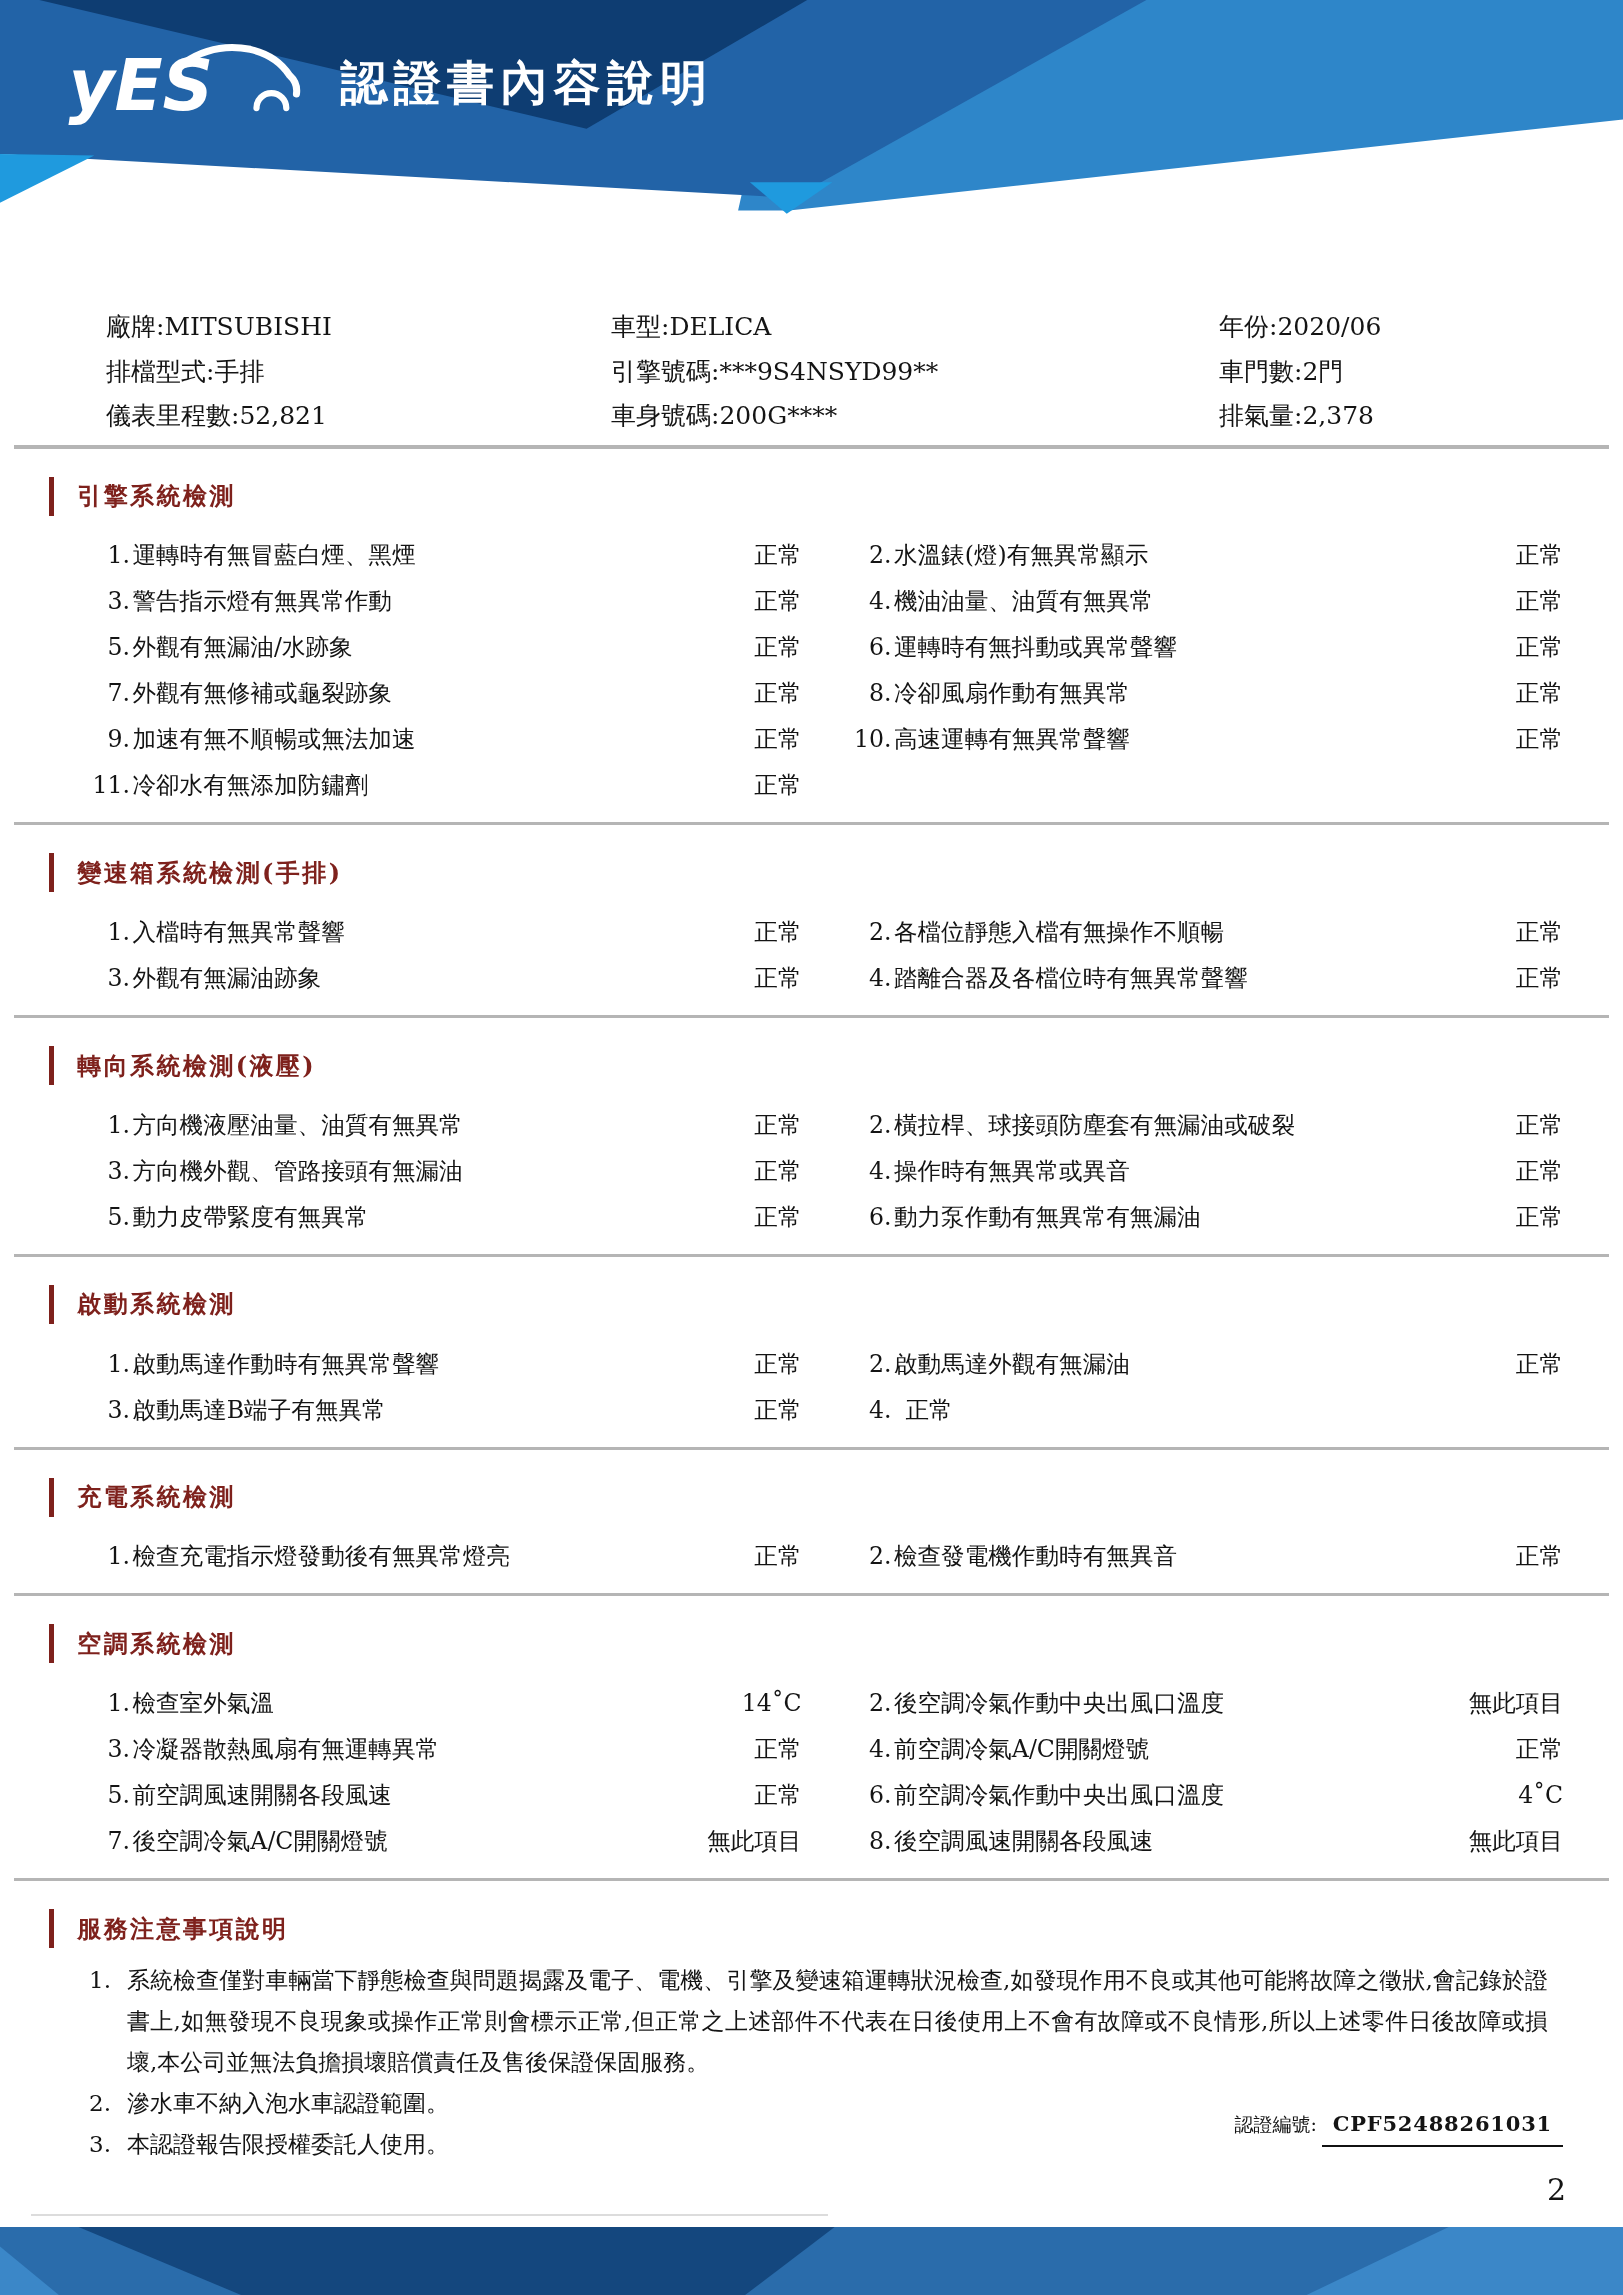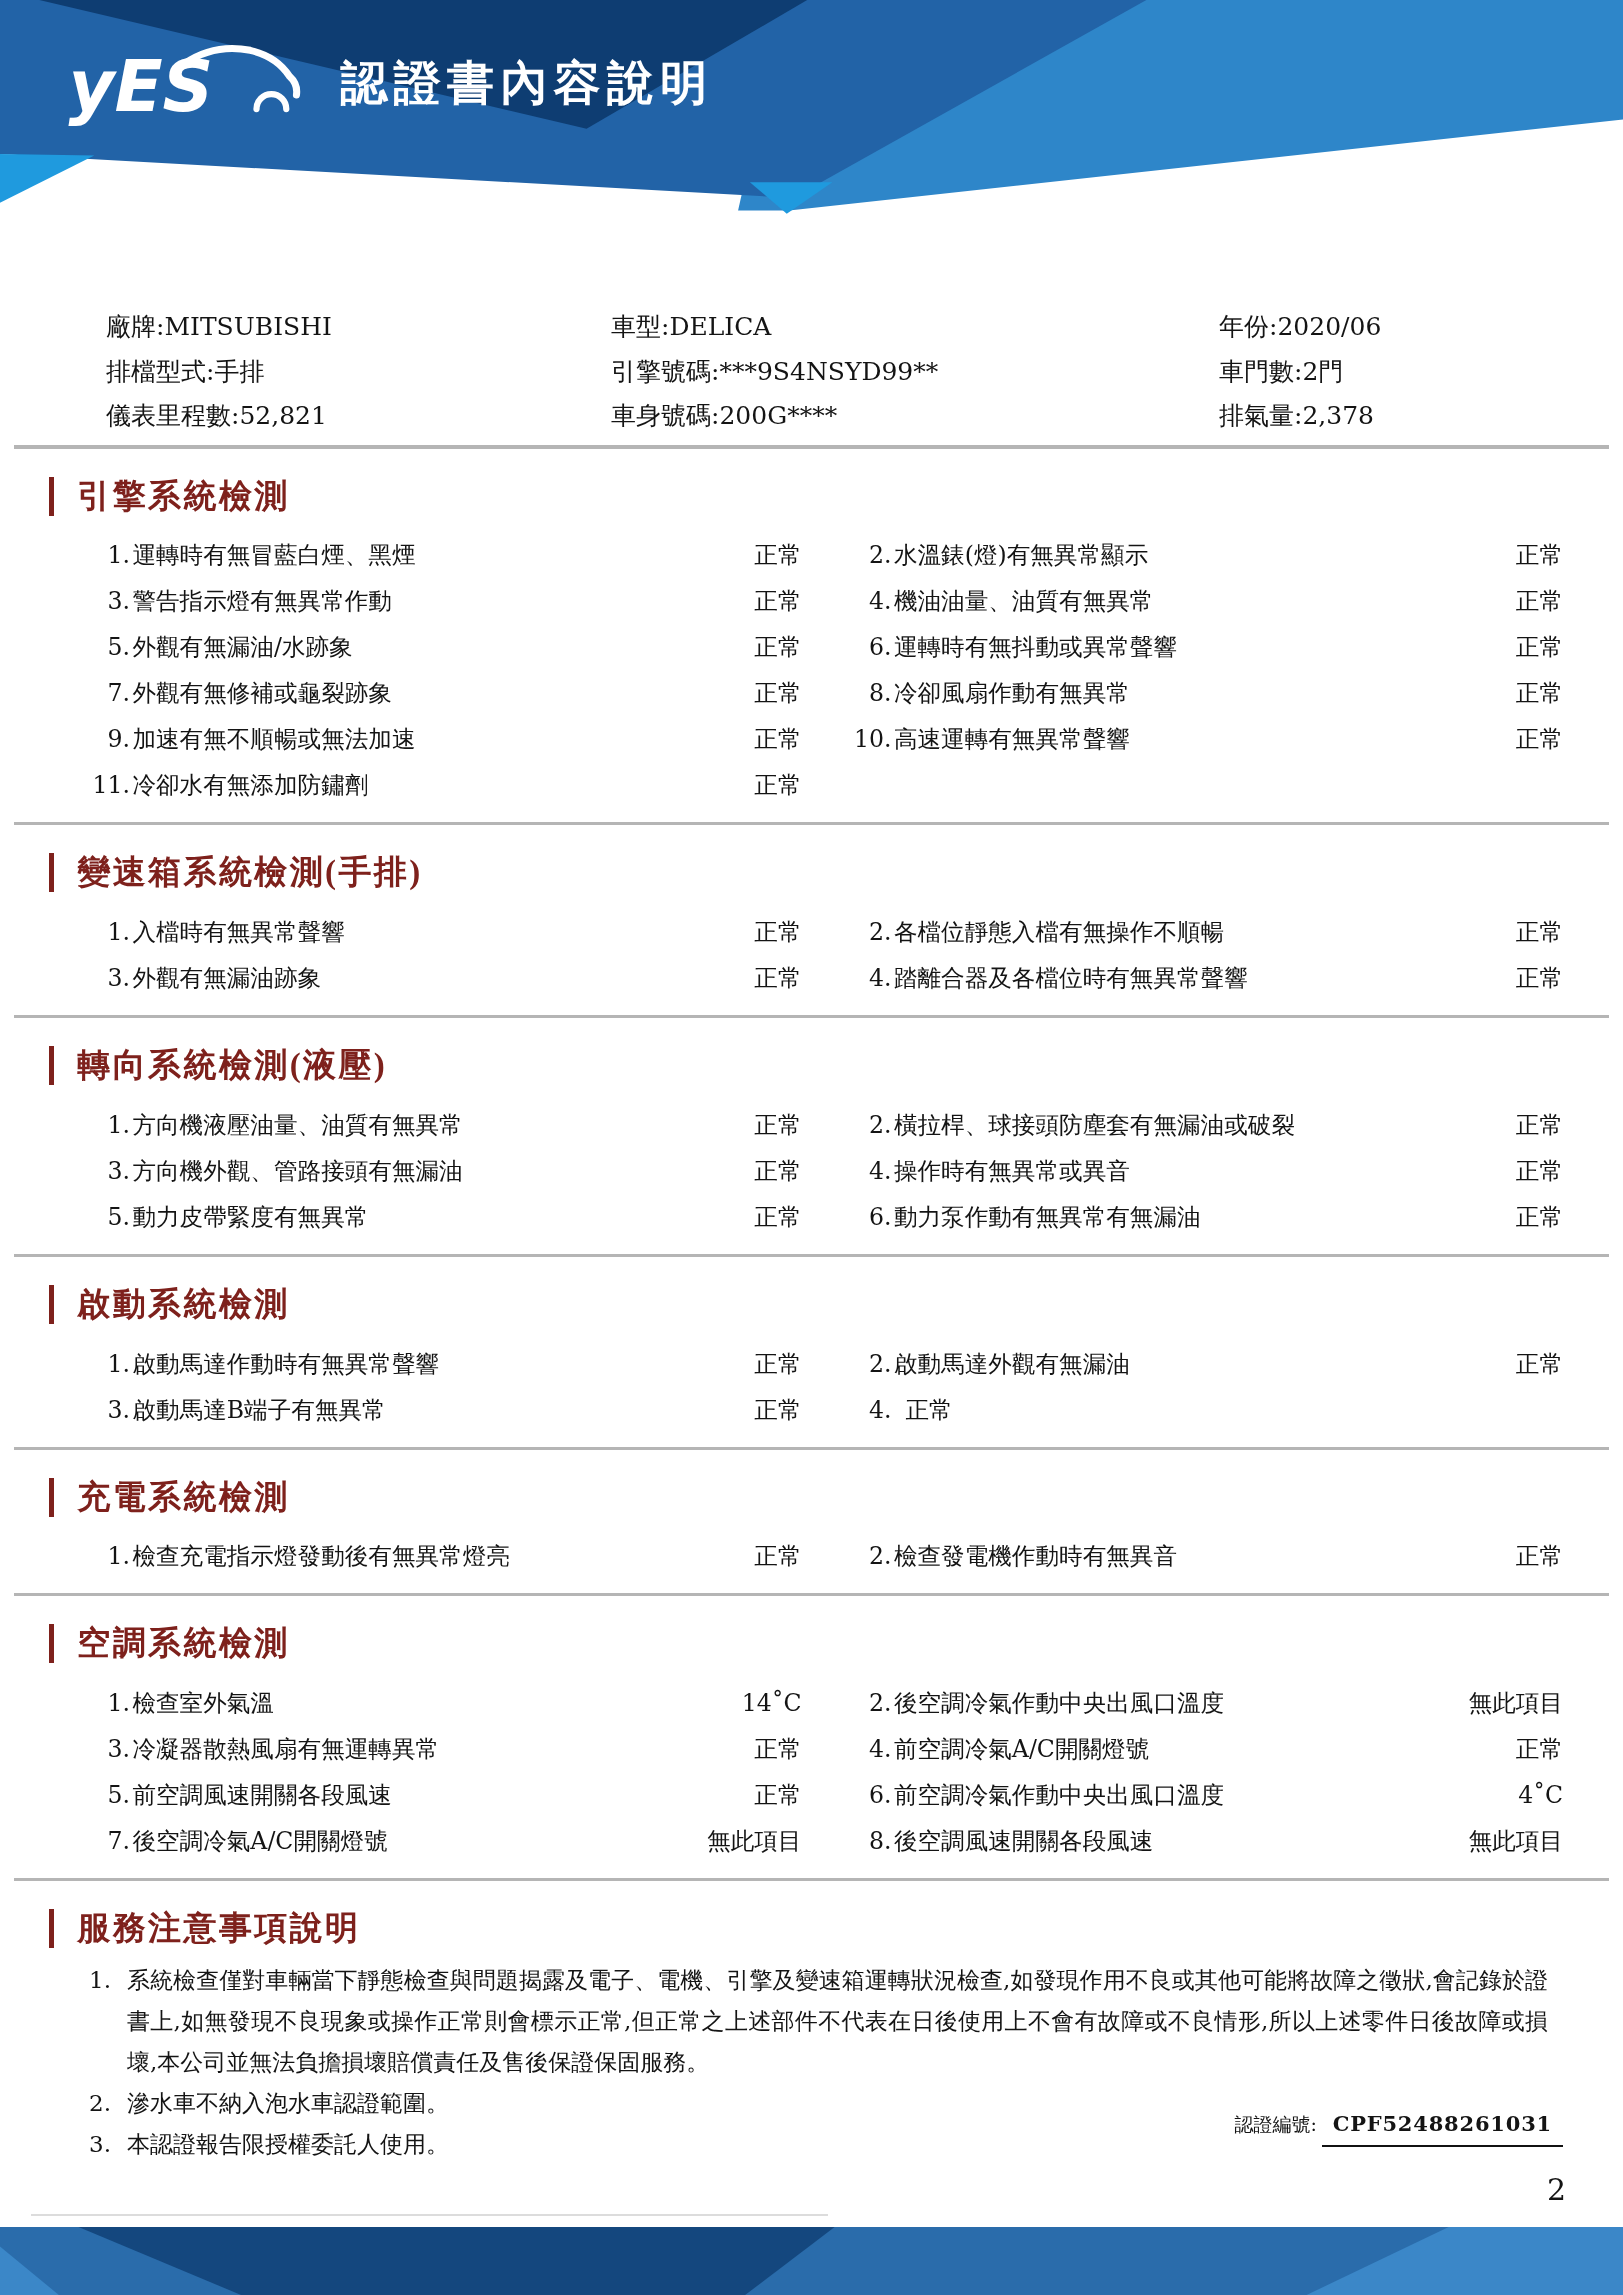--- a/index.html
+++ b/index.html
@@ -2,39 +2,39 @@
 <html style="--maroon: #7e211c; --text: #141414; --rule-grey: #b5b5b5; --header-navy: #0e3d72; --header-medium: #2263a7; --header-light: #2e86c9; --header-accent: #1f9ade; --footer-base: #2a6cab; --footer-dark: #14477e; --footer-light: #3b87c8;font-size:12.6px"><head>
 <meta charset="utf-8">
 <style>
   html,body{margin:0;padding:0;background:#ffffff;}
   .page{
     position:relative;width:1623px;height:2295px;background:#fff;overflow:hidden;
     font-family:"DejaVu Serif","Liberation Serif",serif;color:var(--text,#141414);
   }
   
   .header-bg{position:absolute;top:0;left:0;width:1623px;height:216px;display:block;}
-  .header-content{position:absolute;top:36px;left:68px;display:flex;align-items:center;gap:20.4px;color:#fff;}
+  .header-content{position:absolute;top:36px;left:68px;display:flex;align-items:flex-start;gap:20.4px;color:#fff;}
   .logo-svg{width:236px;height:94px;display:block;}
   .page-title{
     margin:16px;font-family:"DejaVu Sans","Liberation Sans",sans-serif;
     font-size:47px;font-weight:bold;letter-spacing:6.3px;color:#fff;
   }
   
   .info-grid{
     margin:314px 59px 0 106px;
     display:grid;grid-template-columns:505px 608px 1fr;row-gap:19.6px;
     font-size:25px;line-height:25px;
   }
   .info-field{white-space:nowrap;}
   
   .rule{border:none;height:3.1px;background:var(--rule-grey,#b5b5b5);margin:17.3px 14px 0 14px;}
   
   .sec-head{display:flex;align-items:center;margin:27px 0 0 49px;height:41px;}
   .bar{width:4.7px;height:39px;background:var(--maroon,#7e211c);margin-right:23.6px;flex:none;}
-  .sec-title{margin:0;font-size:33px;font-weight:700;color:var(--maroon,#7e211c);letter-spacing:2.4px;font-family:Liberation Serif, serif;}
+  .sec-title{margin:0;font-size:24px;font-weight:700;color:var(--maroon,#7e211c);letter-spacing:2.4px;}
   .items{
     margin:15.7px 60px 0 89px;
     display:grid;grid-template-columns:1fr 1fr;column-gap:49px;
     font-size:23.6px;
   }
   .item{display:flex;align-items:center;min-height:46px;}
   .no{width:41px;flex:none;text-align:right;}
   .lbl{flex:1;margin-left:2.4px;white-space:nowrap;overflow:hidden;}
   .res{flex:none;margin-left:14px;text-align:center;}
   .sec .rule{margin-top:14px;}

